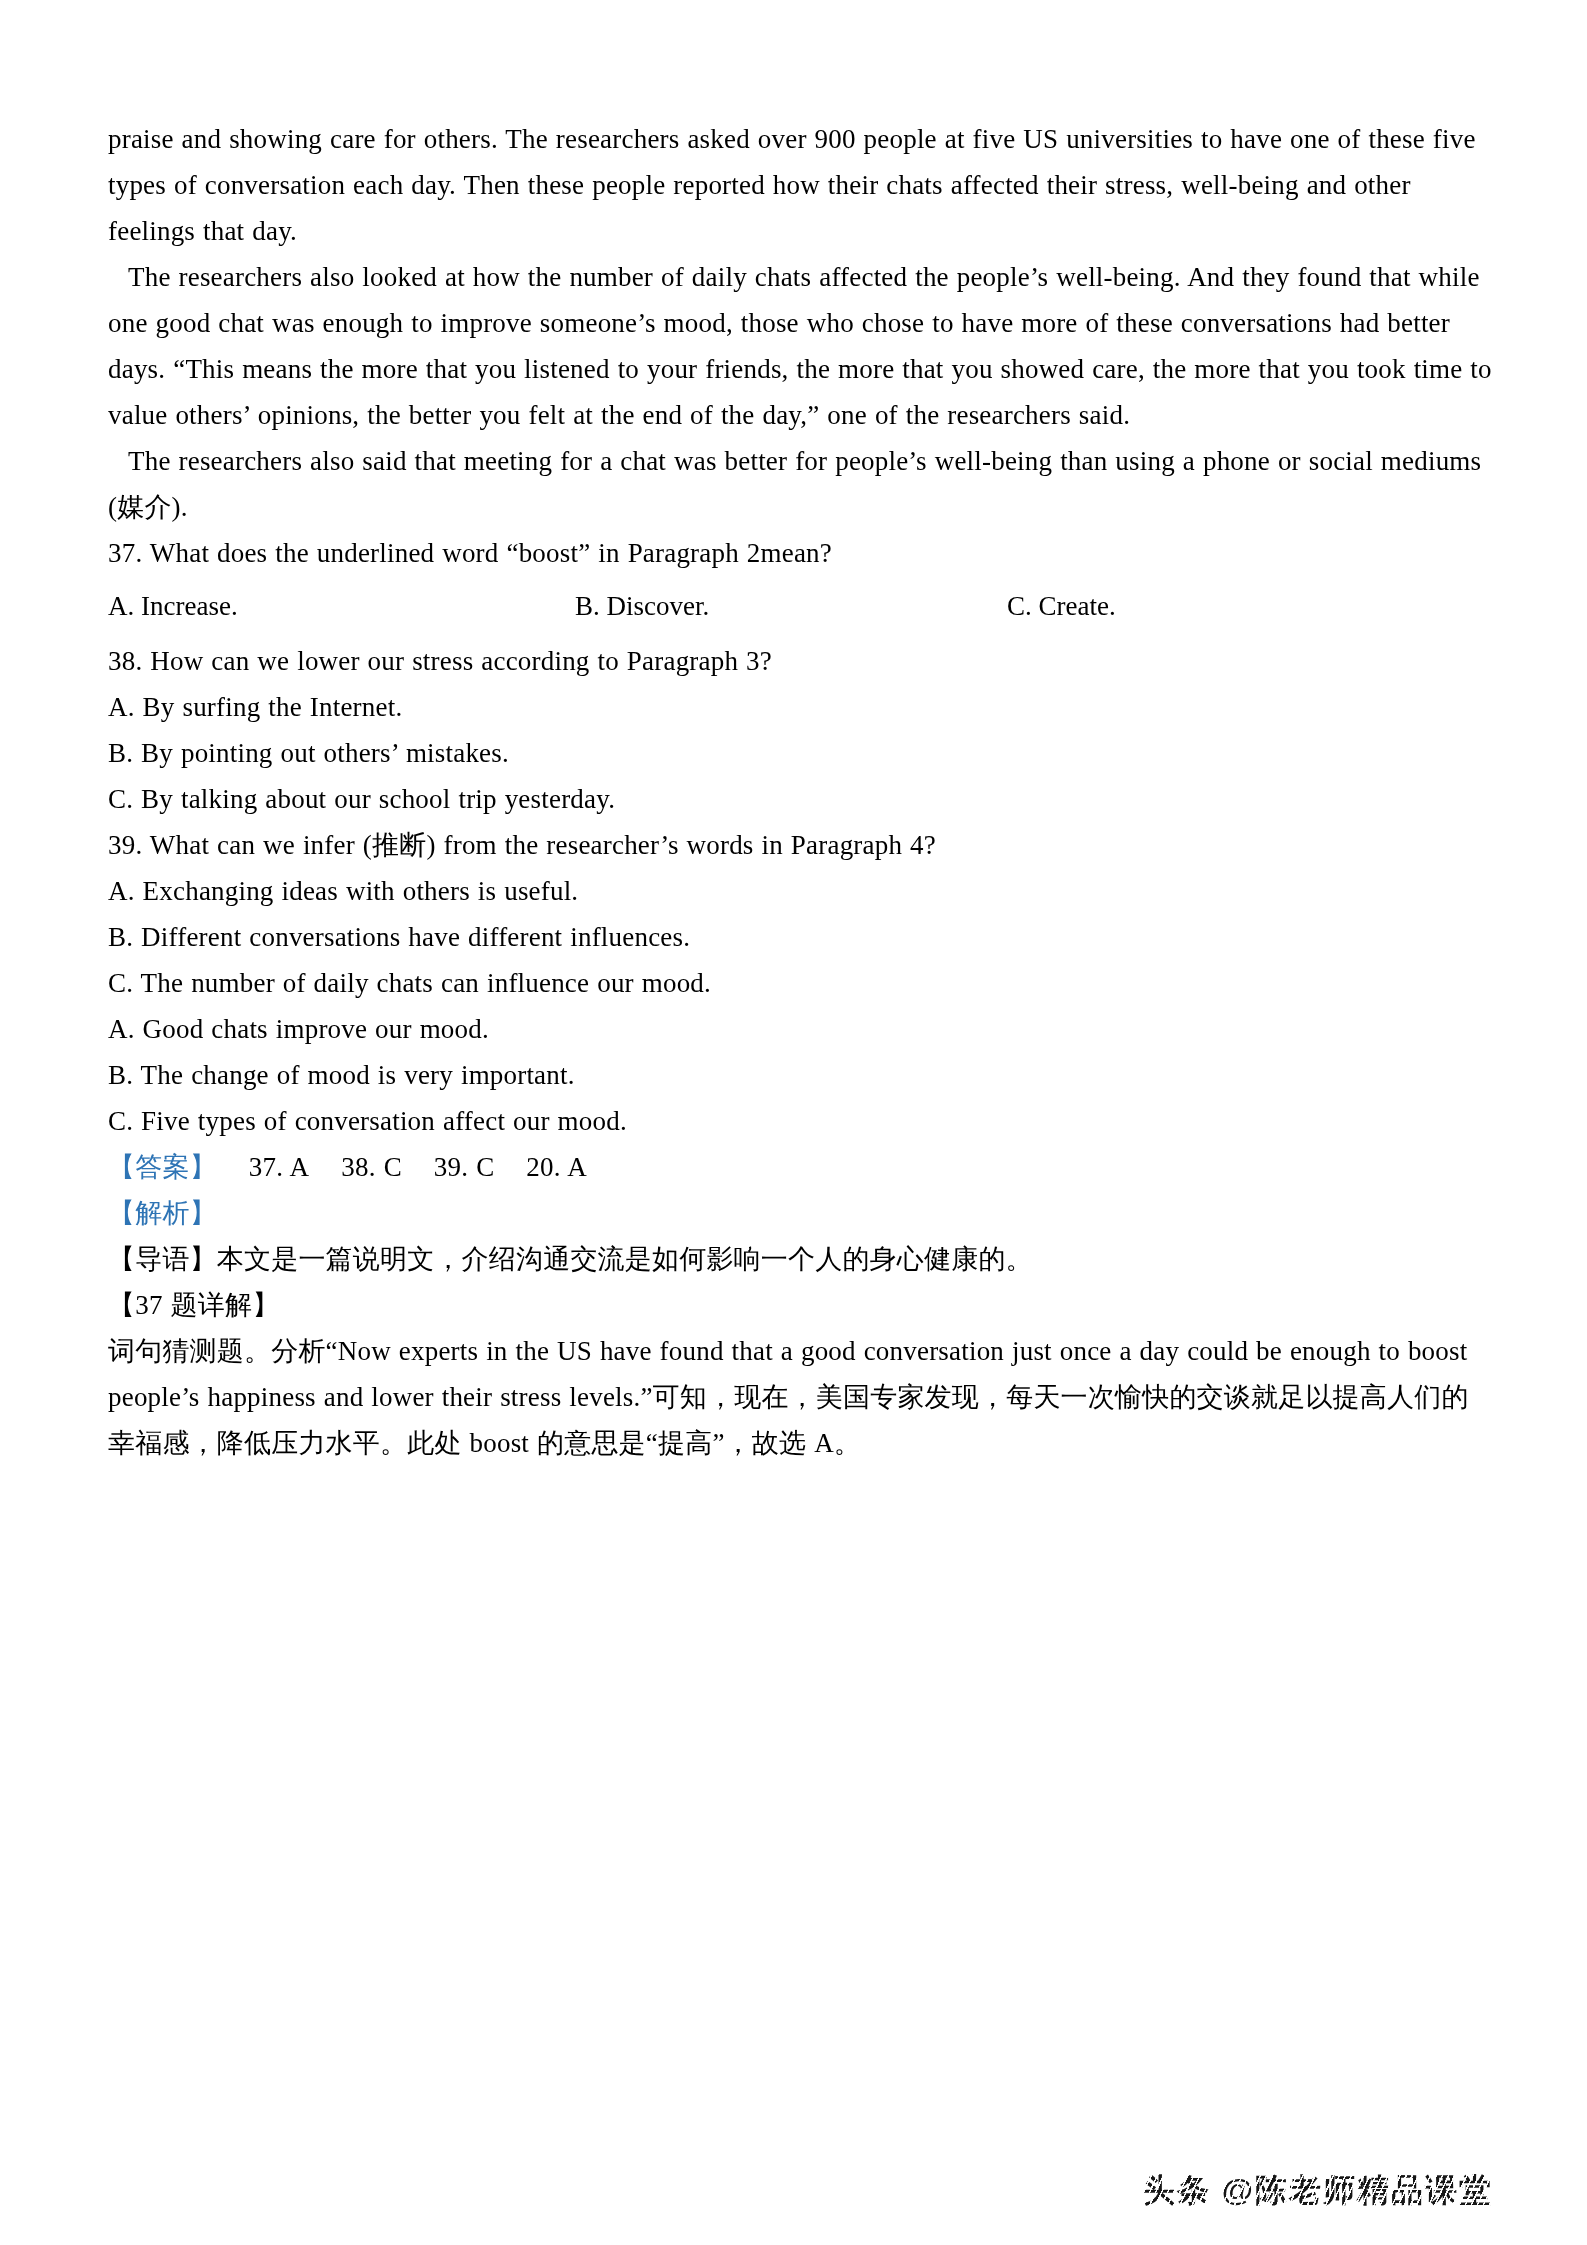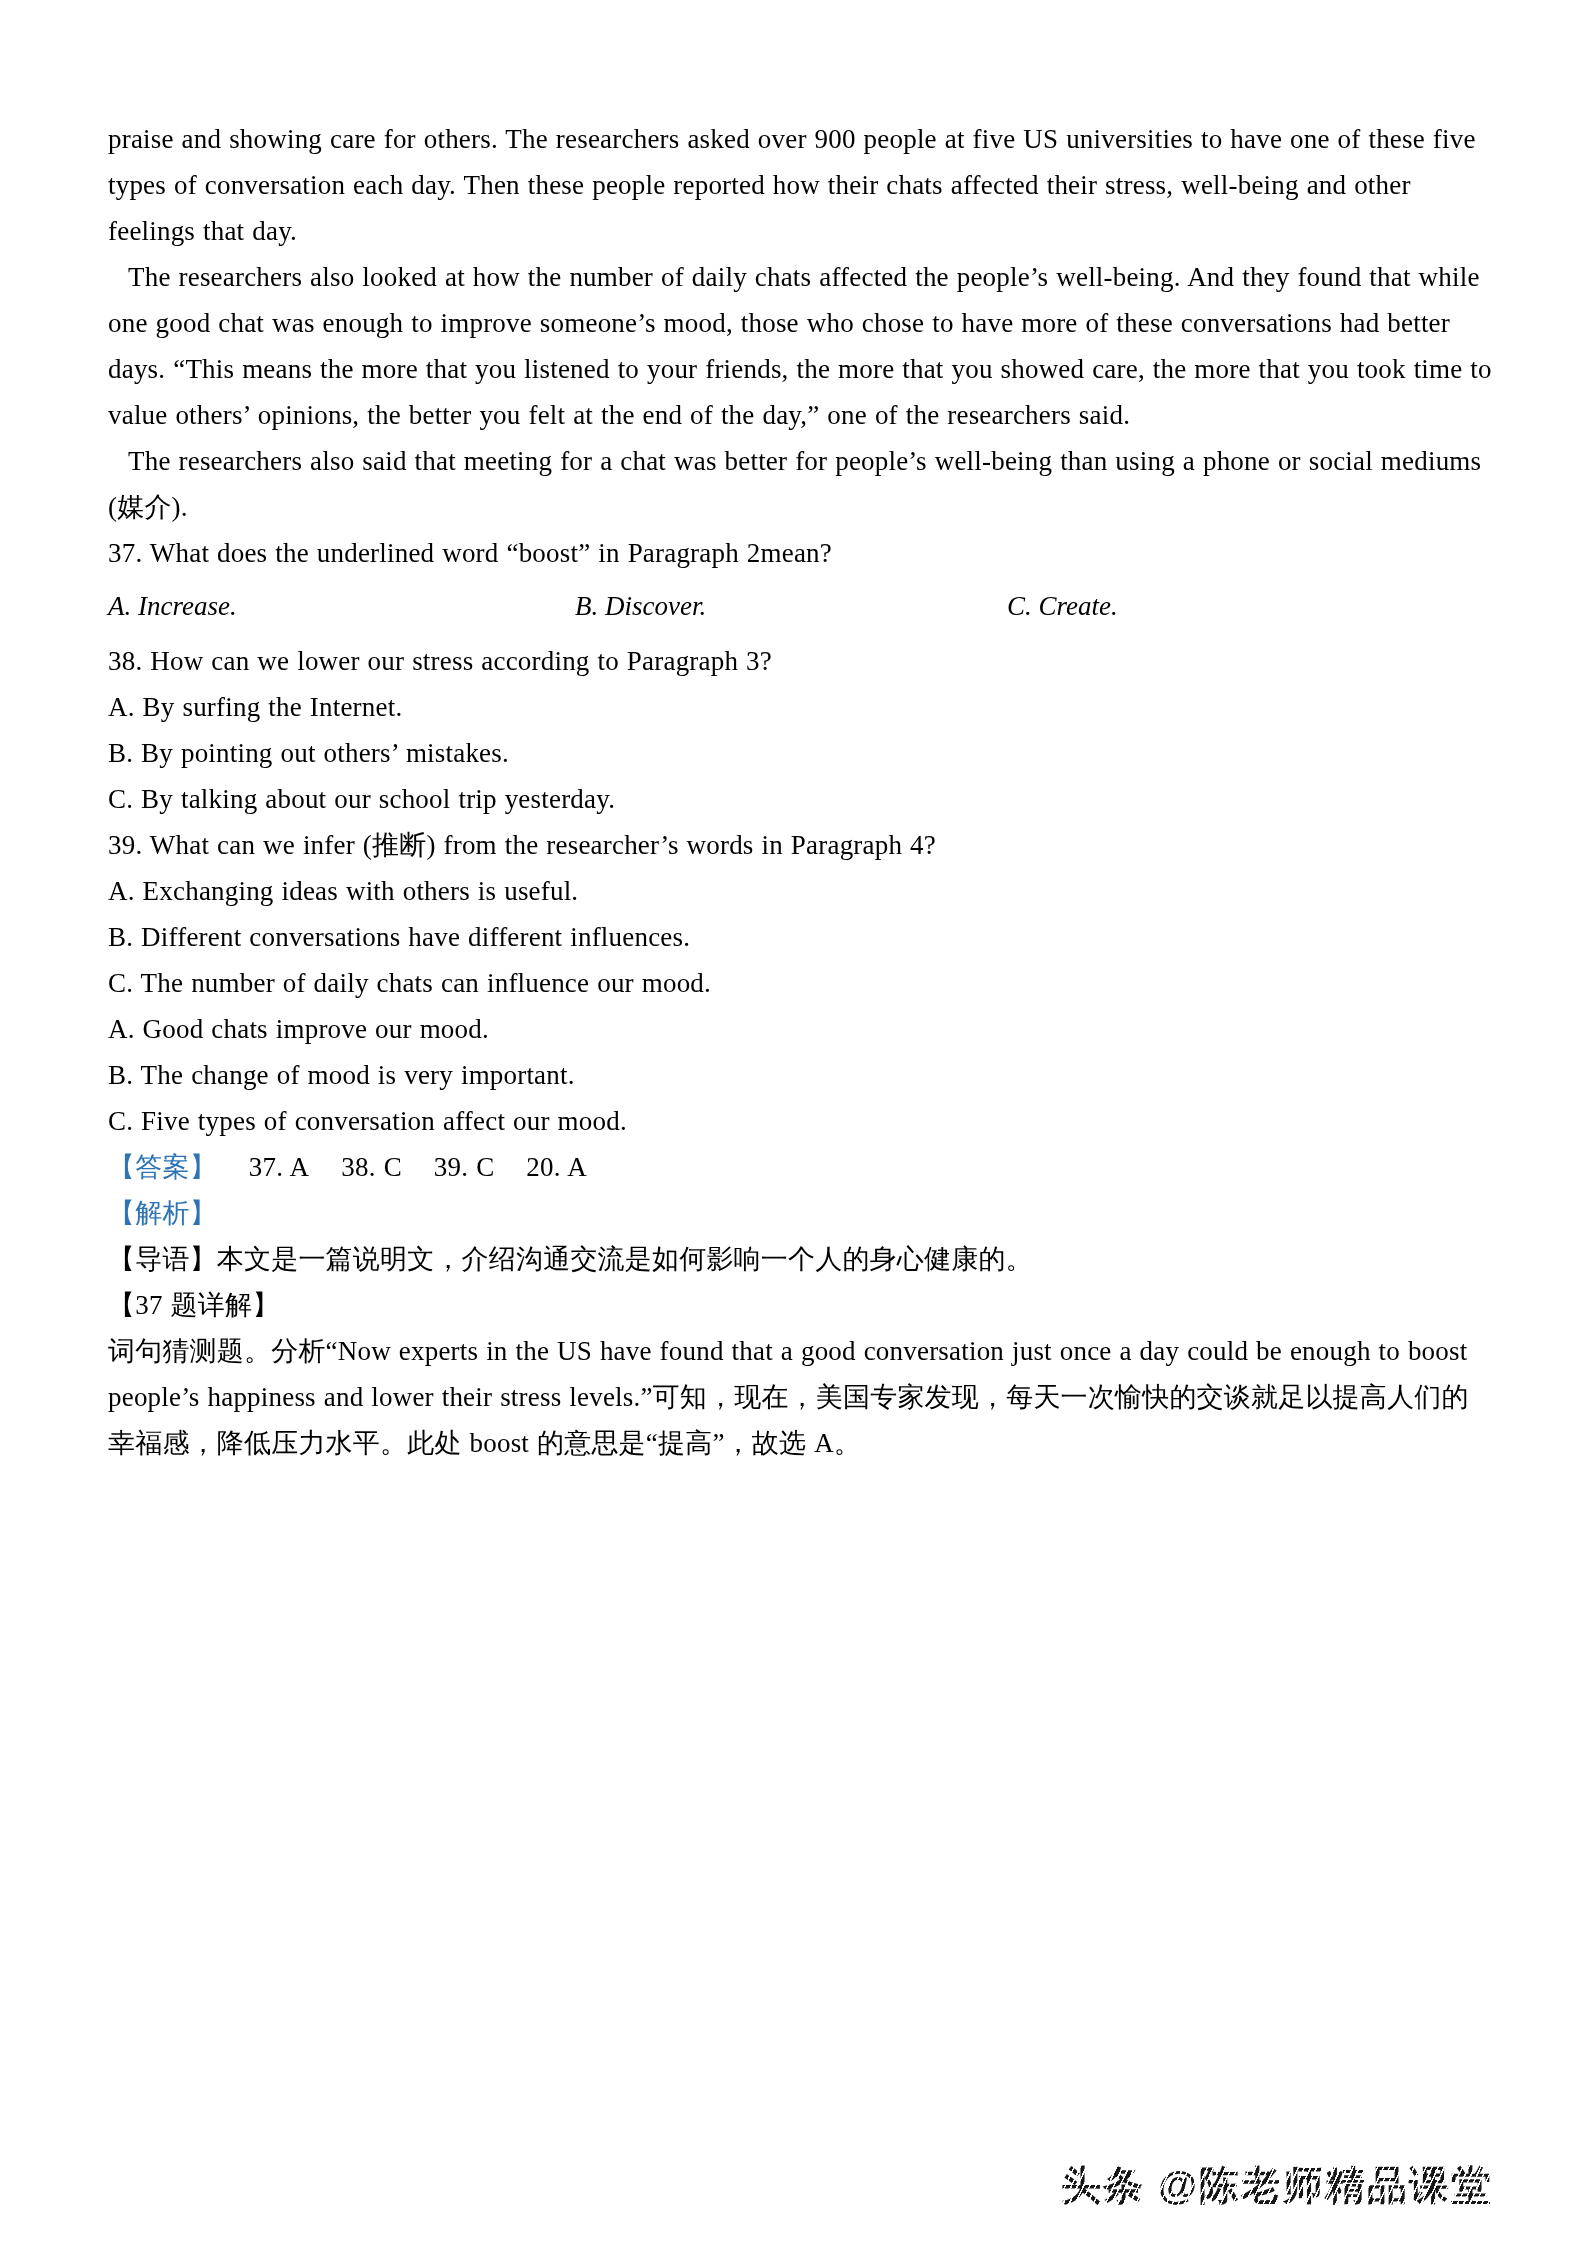--- a/index.html
+++ b/index.html
@@ -30,38 +30,37 @@
     letter-spacing: 0.2px;
     word-spacing: 1px;
   }
   .indent {
     text-indent: 20px;
   }
   .opt-row {
     display: flex;
     font-size: 27px;
     line-height: 61.6px;
-    font-style: italic;
   }
   .opt-col1 { width: 467px; }
   .opt-col2 { width: 432px; }
   .answers {
     display: flex;
     align-items: baseline;
   }
   .ans-item { margin-left: 32px; }
   .ans-item.first { }
   .blue { color: #2E74B5; }
   .watermark {
     position: absolute;
     right: 94px;
     bottom: 32px;
     font-family: "Liberation Sans", "DejaVu Sans", sans-serif;
     font-weight: 700;
-    font-size: 40px;
+    font-size: 32px;
     letter-spacing: 2px;
     background: repeating-linear-gradient(115deg, #161616 0px, #161616 4px, #fafafa 4px, #fafafa 5.5px);
     -webkit-background-clip: text;
     background-clip: text;
     -webkit-text-fill-color: transparent;
     color: #161616;
   }
 </style>
 </head>
 <body>

